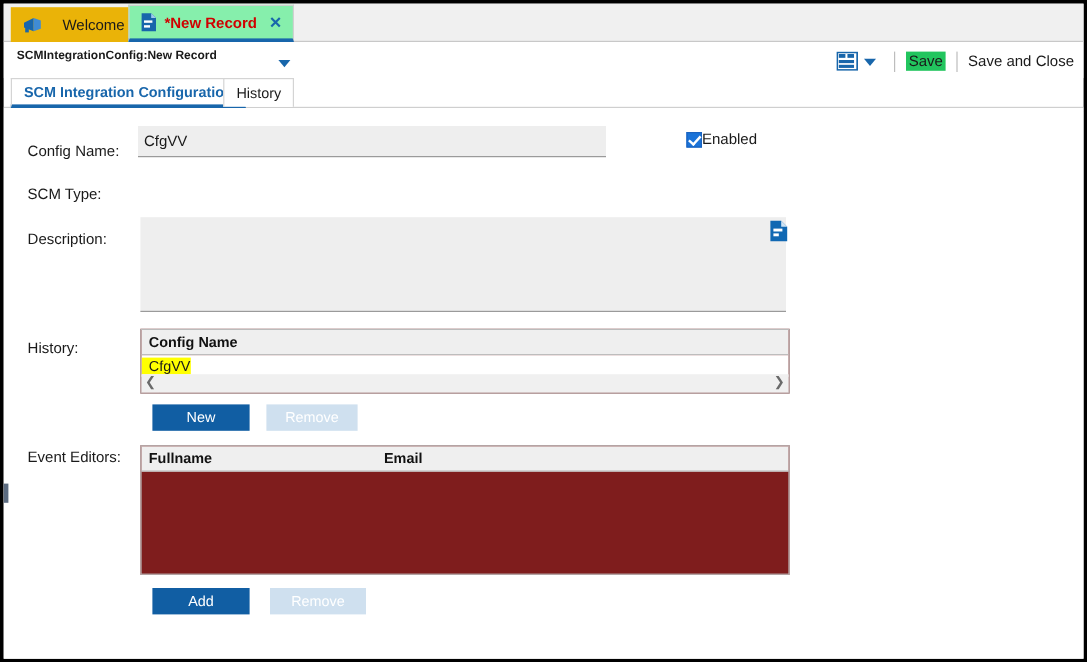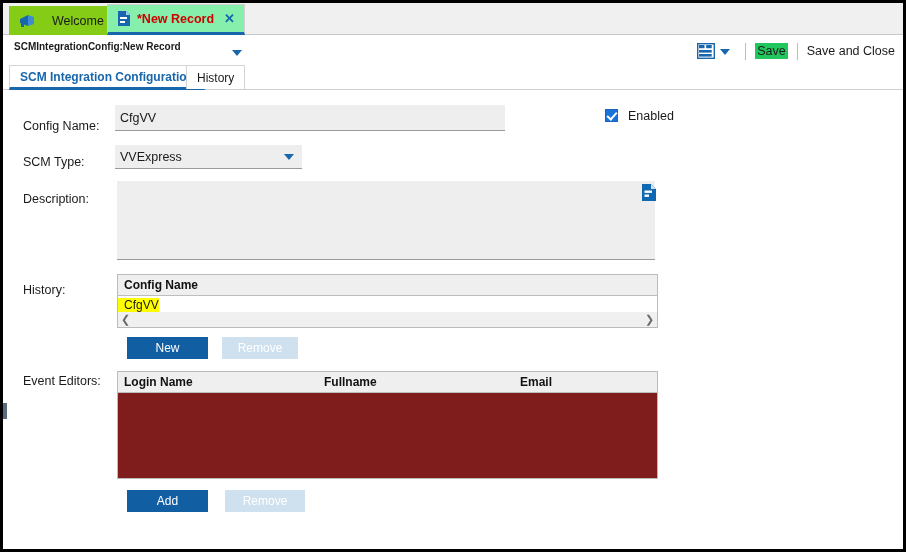--- a/index.html
+++ b/index.html
@@ -40,21 +40,21 @@
     gap: 6px;
     padding: 0 9px;
     font-size: 12.5px;
     cursor: default;
     background: #f0f0f0;
     border: 1px solid transparent;
   }
   .tab.inactive {
     left: 6px;
     color: #1a1a1a;
-    background: #84cc16;
+    background: #eab308;
     gap: 16px;
   }
   .tab.active {
     left: 104px;
     background: #86efac;
     border: 1px solid #d0d0d0;
     border-bottom: 3px solid #1866ab;
     color: #d00000;
     font-weight: bold;
     height: 31px;
@@ -240,22 +240,22 @@
     font-size: 12.5px;
     padding: 4px 5px;
     outline: none;
   }
   .ico-note { position: absolute; width: 16px; height: 19px; }
 
   
   .cb-wrap {
     position: absolute;
     display: flex;
-    gap: 10px;
-    margin-left: 33px;
+    align-items: center;
+    gap: 0;
   }
   .cb {
     width: 13px; height: 13px;
     background: #1a73d8;
     border: 1px solid #1a63c0;
     box-sizing: border-box;
     position: relative;
     flex: none;
   }
   .cb::after {
@@ -448,24 +448,20 @@
 
     <div class="field-label" style="left:20px; top:26px;">Config Name:</div>
     <input class="txt-input" style="left: 112px; top: 12px; width: 390px; height: 26px;" value="CfgVV">
 
     <div class="cb-wrap" style="left:569px; top:16px;">
       <span class="cb"></span>
       <span class="cb-label">Enabled</span>
     </div>
 
     <div class="field-label" style="left:20px; top:62px;">SCM Type:</div>
-    <div class="select-box" style="left:112px; top:52px; width:187px; height:24px;">
-      <span>VVExpress</span>
-      <span class="select-caret"></span>
-    </div>
 
     <div class="field-label" style="left:20px; top:99px;">Description:</div>
     <textarea class="desc-box" style="left: 114px; top: 88px; width: 538px; height: 79px;"></textarea>
     <span class="ico-note" style="left:638px; top:90px;">
       <svg viewBox="0 0 16 19" width="16" height="19">
         <path d="M1 1 H10 L15 6 V18 H1 Z" fill="#1068b3"></path>
         <path d="M10 1 L15 6 H10 Z" fill="#cfe3f4"></path>
         <rect x="3.5" y="7.5" width="7.5" height="2.4" fill="#ffffff"></rect>
         <rect x="3.5" y="11.5" width="4.5" height="2.4" fill="#ffffff"></rect>
       </svg>
@@ -489,21 +485,20 @@
       </div>
     </div>
 
     <button class="btn" style="left:124px; top:244px; width:81px;">New</button>
     <button class="btn disabled" style="left:219px; top:244px; width:76px;">Remove</button>
 
     <div class="field-label" style="left:20px; top:281px;">Event Editors:</div>
 
     <div class="panel" style="left:114px; top:278px; width:541px; height:108px;">
       <div class="grid-head">
-        <span class="col" style="width:200px;">Login Name</span>
         <span class="col" style="width:196px;">Fullname</span>
         <span class="col" style="width:140px;">Email</span>
       </div>
     </div>
 
     <button class="btn" style="left:124px; top:397px; width:81px;">Add</button>
     <button class="btn disabled" style="left:222px; top:397px; width:80px;">Remove</button>
 
   </div>
 </div>

